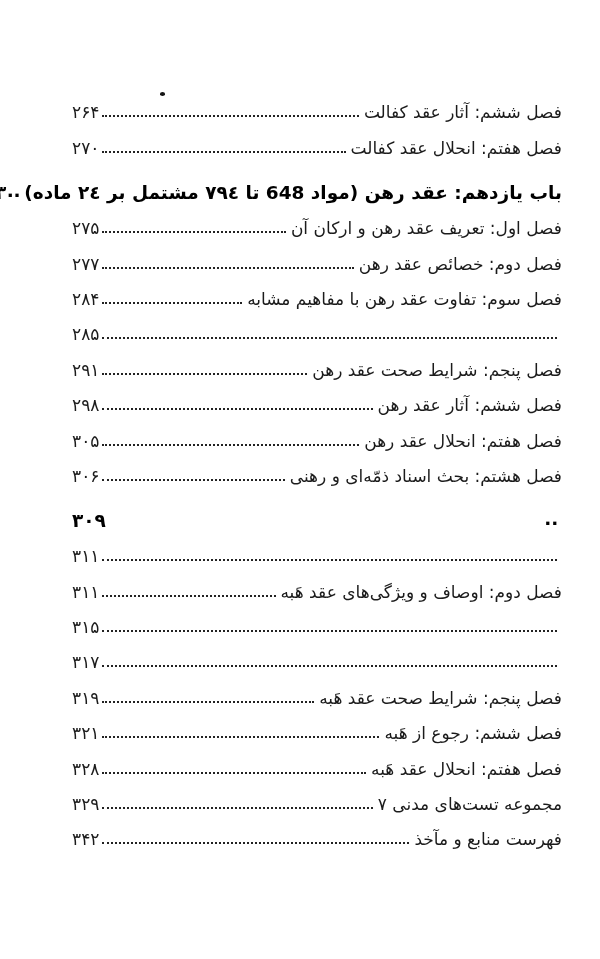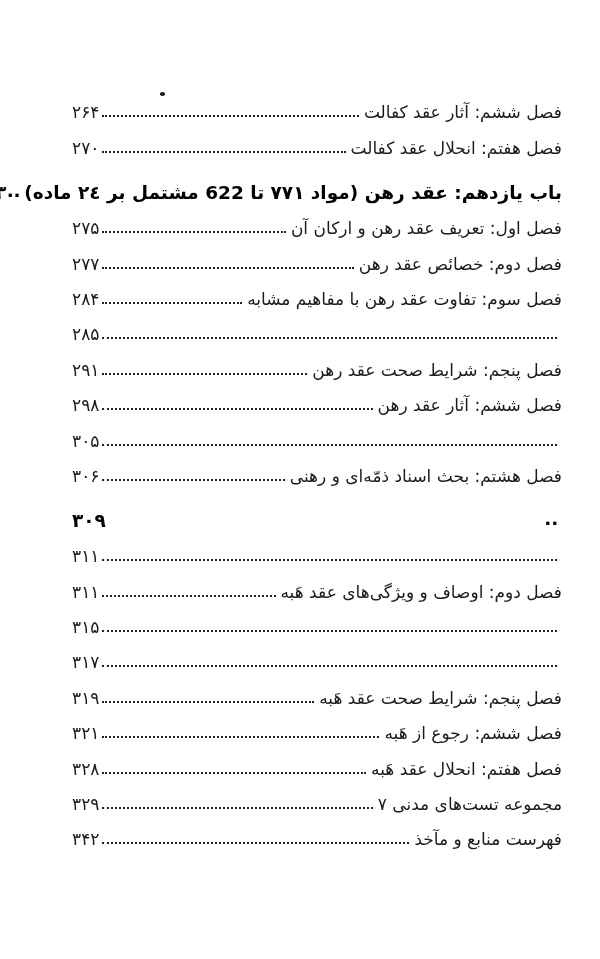--- a/index.html
+++ b/index.html
@@ -61,21 +61,21 @@
     <span class="page-num">۲۶۴</span>
   </div>
 
   <div class="row">
     <span class="title">فصل هفتم: انحلال عقد کفالت</span>
     <span class="dots"></span>
     <span class="page-num">۲۷۰</span>
   </div>
 
   <div class="row heading">
-    <span class="title">باب یازدهم: عقد رهن (مواد ۷۷۱ تا 622 مشتمل بر ۲٤ ماده)</span>
+    <span class="title">باب یازدهم: عقد رهن (مواد 648 تا ۷۹٤ مشتمل بر ۲٤ ماده)</span>
     <span class="dots">..</span>
     <span class="page-num">۲۷۳</span>
   </div>
 
   <div class="row">
     <span class="title">فصل اول: تعریف عقد رهن و ارکان آن</span>
     <span class="dots"></span>
     <span class="page-num">۲۷۵</span>
   </div>
 
@@ -102,20 +102,21 @@
     <span class="page-num">۲۹۱</span>
   </div>
 
   <div class="row">
     <span class="title">فصل ششم: آثار عقد رهن</span>
     <span class="dots"></span>
     <span class="page-num">۲۹۸</span>
   </div>
 
   <div class="row">
+    <span class="title">فصل هفتم: انحلال عقد رهن</span>
     <span class="dots"></span>
     <span class="page-num">۳۰۵</span>
   </div>
 
   <div class="row">
     <span class="title">فصل هشتم: بحث اسناد ذمّه‌ای و رهنی</span>
     <span class="dots"></span>
     <span class="page-num">۳۰۶</span>
   </div>
 

